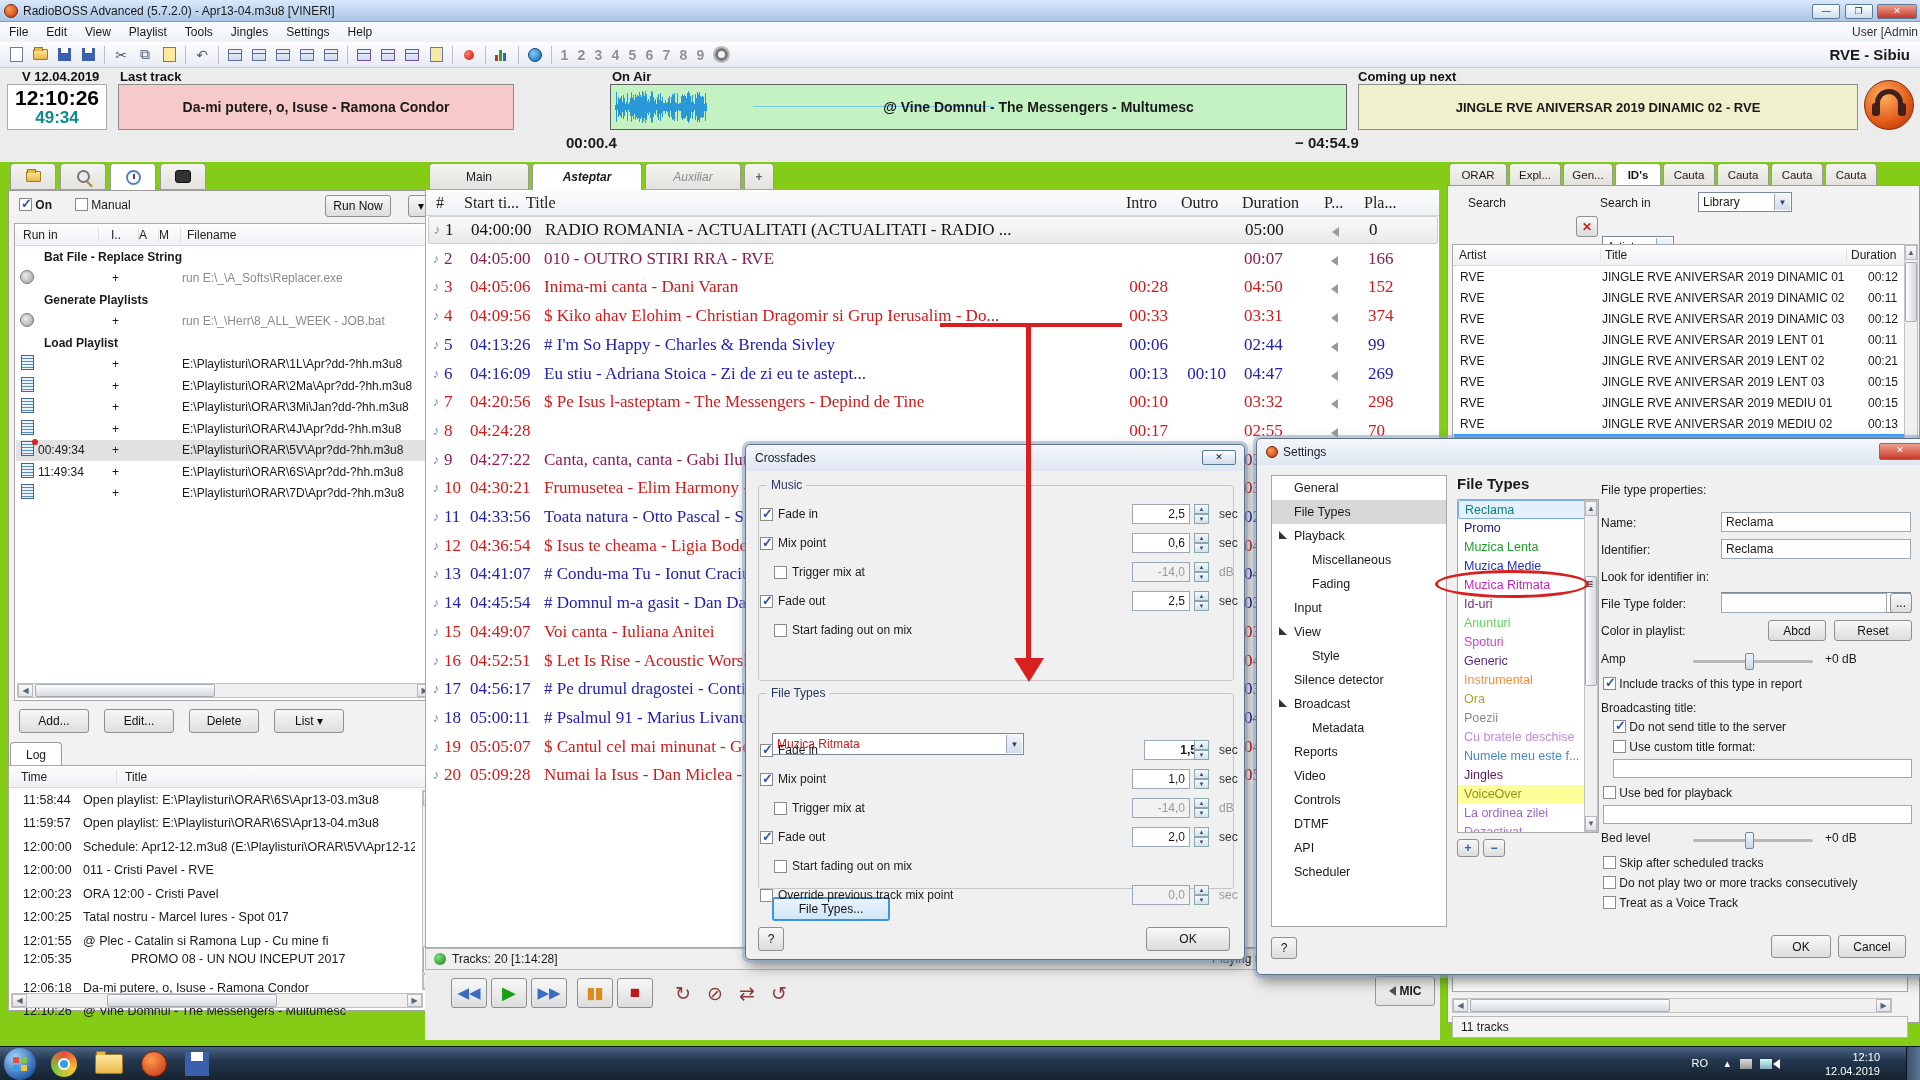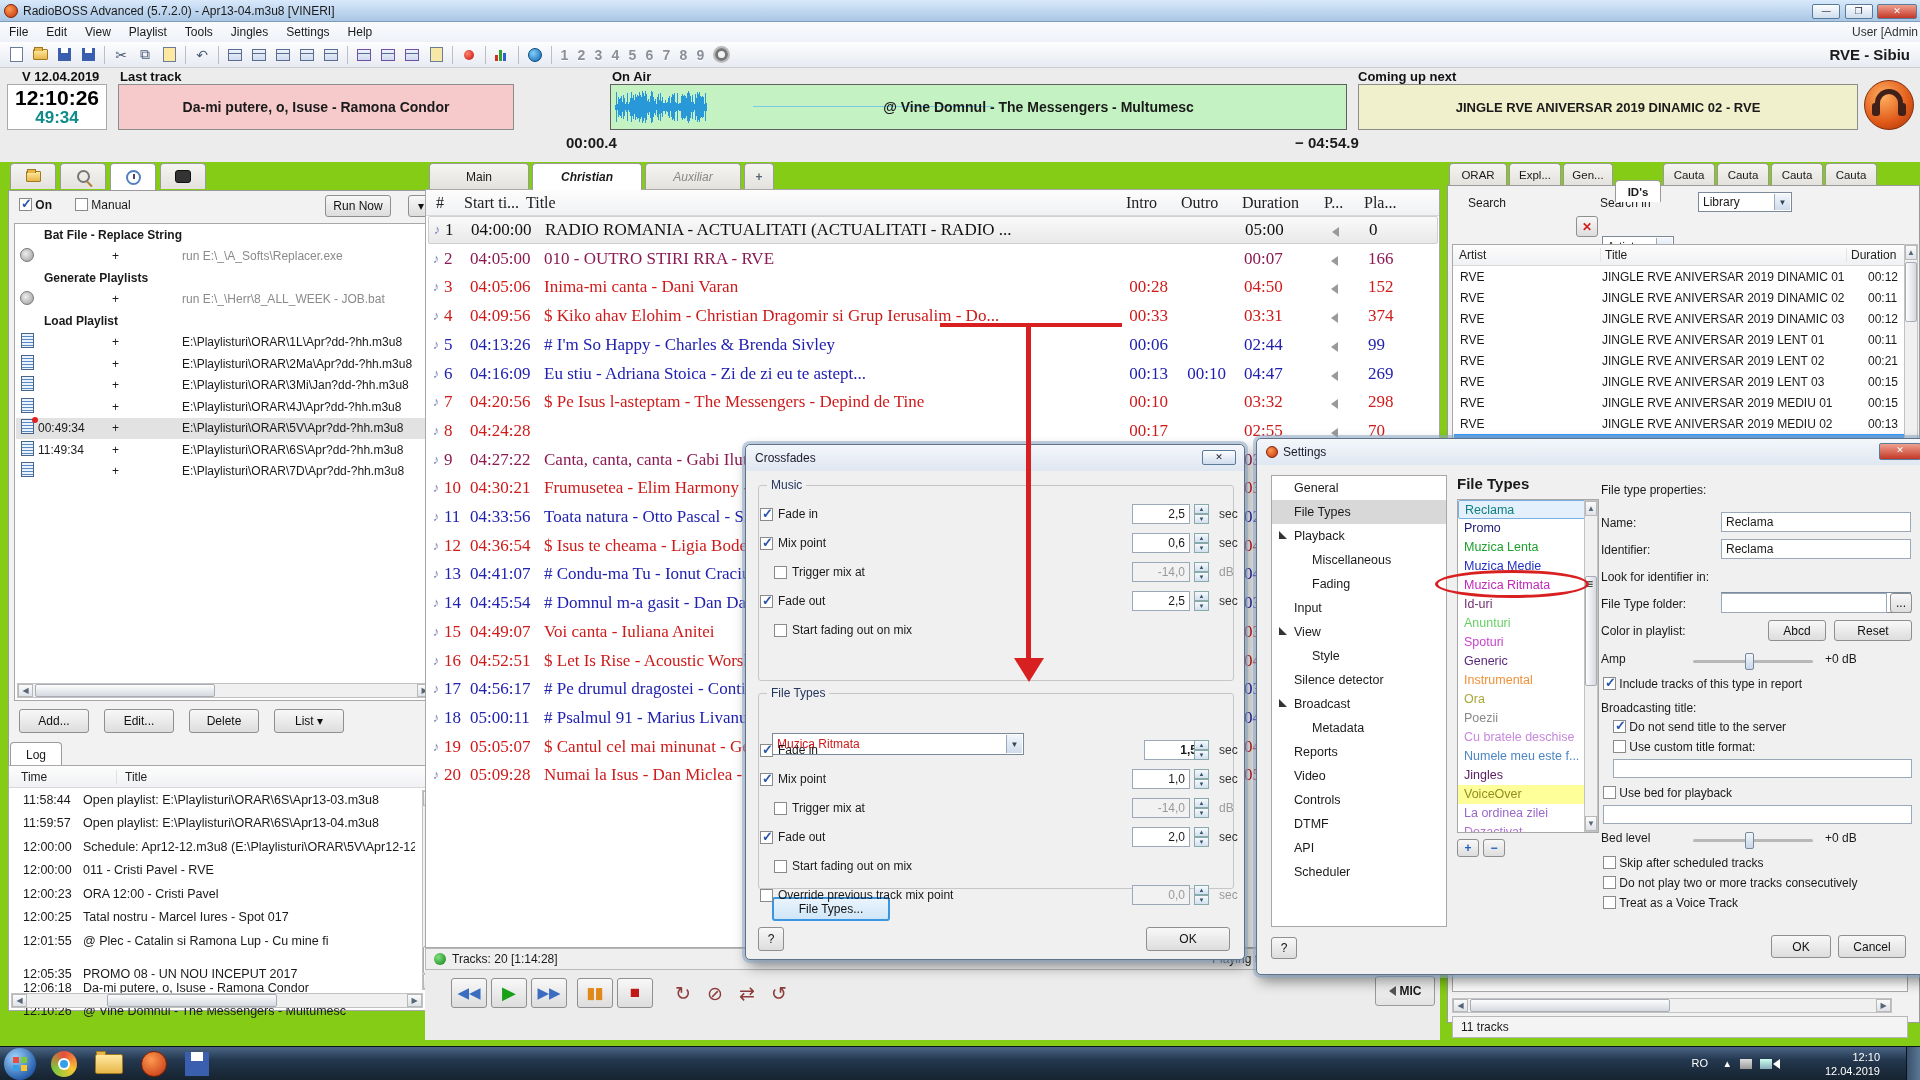--- a/index.html
+++ b/index.html
@@ -372,20 +372,27 @@
         <span style="width:16px;height:13px;background:#333;border-radius:3px;display:inline-block;border:1px solid #111"></span>
       </div>
 
     <div class="abs panelbox" style="left:0;top:27px;width:432px;height:578px">
       <span class="abs" style="left:10px;top:7px"><span class="cb on"></span> <span class="b">On</span></span>
       <span class="abs" style="left:66px;top:7px"><span class="cb"></span> <span>Manual</span></span>
       <span class="btn abs" style="left:316px;top:4px;width:66px;height:22px">Run Now</span>
       <span class="btn abs" style="left:399px;top:4px;width:26px;height:22px">▾</span>
 
       <div class="abs whitebox" style="left:5px;top:32px;width:422px;height:478px">
+        <div class="colhdr" style="height:22px;display:flex;align-items:center">
+          <span style="width:84px;padding-left:8px;border-right:1px solid #e0e0e0">Run in</span>
+          <span style="width:40px;padding-left:12px;border-right:1px solid #e0e0e0">I..</span>
+          <span style="width:20px;border-right:1px solid #e0e0e0">A</span>
+          <span style="width:22px;border-right:1px solid #e0e0e0">M</span>
+          <span style="padding-left:6px">Filename</span>
+        </div>
         <div id="sched-rows" style="position:relative">
             <div class="lrow b" style="top: 0px; padding-left: 28px;">Bat File - Replace String</div>
             <div class="lrow" style="top: 21.5px;">
               <div class="lic"><span class="licon"></span></div>
               <div class="lrun"></div>
               <div class="lplus">+</div>
               <div class="la"></div>
               <div class="lm"></div>
               <div class="lfn" style="color: rgb(138, 138, 138);">run E:\_\A_Softs\Replacer.exe</div>
             </div>
@@ -504,21 +511,21 @@
             <div class="ltt">ORA 12:00 - Cristi Pavel</div>
           </div>
           <div class="logrow" style="top: 117.5px;">
             <div class="lt">12:00:25</div>
             <div class="ltt">Tatal nostru - Marcel Iures - Spot 017</div>
           </div>
           <div class="logrow" style="top: 141px;">
             <div class="lt">12:01:55</div>
             <div class="ltt">@ Plec - Catalin si Ramona Lup - Cu mine fi</div>
           </div>
-          <div class="logrow" style="top: 174px;">
+          <div class="logrow" style="top: 159px; gap: 48px;">
             <div class="lt">12:05:35</div>
             <div class="ltt">PROMO 08 - UN NOU INCEPUT 2017</div>
           </div>
           <div class="logrow" style="top: 188px; justify-content: space-between;">
             <div class="lt">12:06:18</div>
             <div class="ltt">Da-mi putere, o, Isuse - Ramona Condor</div>
           </div>
           <div class="logrow" style="top: 211.5px;">
             <div class="lt">12:10:26</div>
             <div class="ltt">@ Vine Domnul - The Messengers - Multumesc</div>
@@ -535,21 +542,21 @@
         <span class="sb" style="margin-left:auto">▶</span>
       </div>
     </div>
   </div>
 
   <div class="abs" style="left:425px;top:163px;width:1015px;height:877px">
     <div class="tab" style="left:4px;width:100px;font-weight:normal">
         <span>Main</span>
       </div>
     <div class="tab active i" style="left:107px;width:110px">
-        <span>Christian</span>
+        <span>Asteptar</span>
       </div>
     <div class="tab i" style="left:220px;width:96px;color:#888;font-weight:normal">
         <span>Auxiliar</span>
       </div>
     <div class="tab" style="left:319px;width:30px">
         <span style="color:#567;font-weight:bold">+</span>
       </div>
 
     <div class="abs whitebox" style="left:0;top:26px;width:1015px;height:759px">
       <div class="colhdr" style="height:26px;display:flex;align-items:center;font-family:'Liberation Serif',serif;font-size:16px">
@@ -816,21 +823,21 @@
         <span class="b">MIC</span>
       </span>
     </div>
   </div>
 
   <div class="abs" style="left:1447px;top:163px;width:473px;height:860px">
     <div id="right-tabs">
         <div class="tab" style="left: 2px; width: 58px; height: 22px; font-size: 11.5px; font-weight: normal;">ORAR</div>
         <div class="tab" style="left: 62px; width: 52px; height: 22px; font-size: 11.5px; font-weight: normal;">Expl...</div>
         <div class="tab" style="left: 116px; width: 50px; height: 22px; font-size: 11.5px; font-weight: normal;">Gen...</div>
-        <div class="tab active" style="left: 168px; width: 46px; height: 22px; font-size: 11.5px; margin-top: 17px;">ID's</div>
+        <div class="tab active" style="left: 168px; width: 46px; height: 22px; font-size: 11.5px;">ID's</div>
         <div class="tab" style="left: 216px; width: 52px; height: 22px; font-size: 11.5px; font-weight: normal;">Cauta</div>
         <div class="tab" style="left: 270px; width: 52px; height: 22px; font-size: 11.5px; font-weight: normal;">Cauta</div>
         <div class="tab" style="left: 324px; width: 52px; height: 22px; font-size: 11.5px; font-weight: normal;">Cauta</div>
         <div class="tab" style="left: 378px; width: 52px; height: 22px; font-size: 11.5px; font-weight: normal;">Cauta</div>
       </div>
     <div class="abs panelbox" style="left:0;top:22px;width:473px;height:838px">
       <span class="abs" style="left:20px;top:10px">Search</span>
       <span class="abs" style="left:152px;top:10px">Search in</span>
       <span class="combo abs" style="left:250px;top:6px;width:94px;height:20px">
           <span>Library</span>

